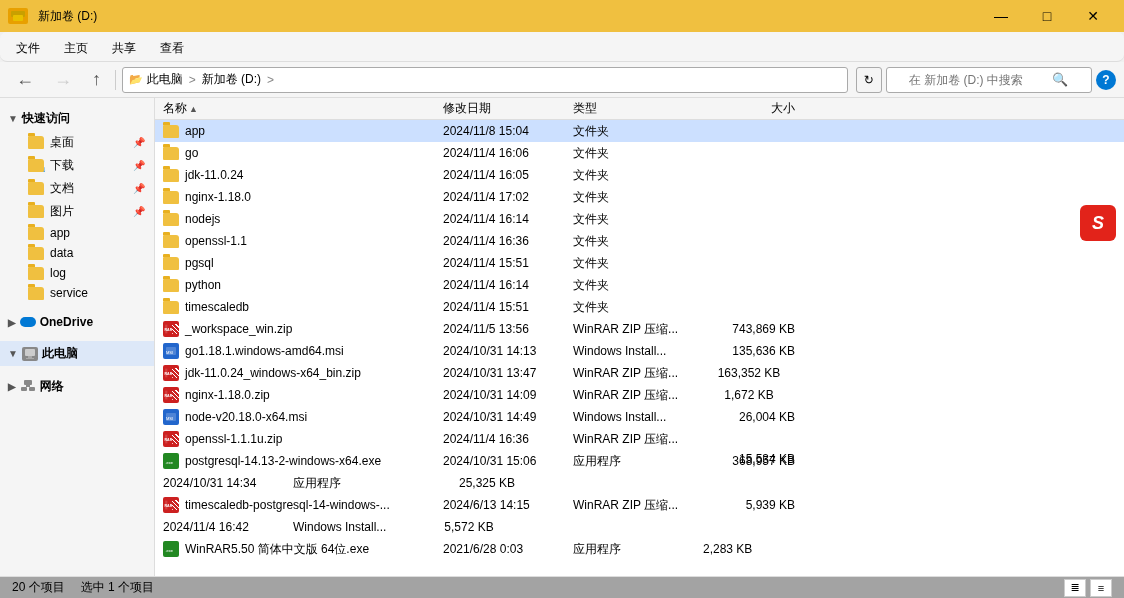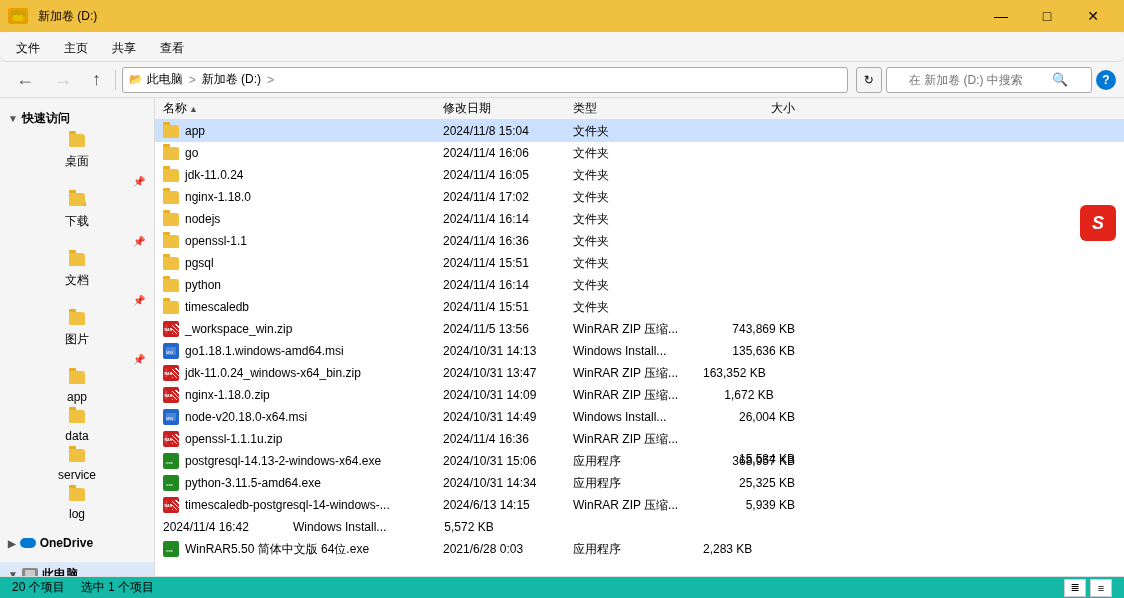--- a/index.html
+++ b/index.html
@@ -27,21 +27,21 @@
     .search-box { display: flex; align-items: center; border: 1px solid #aaa; border-radius: 3px; background: #fff; height: 26px; padding: 0 22px; gap: 4px; min-width: 180px; }
     .search-input { border: none; outline: none; font-size: 12px; width: 140px; background: transparent; }
 
     
     .main-layout { display: flex; height: calc(598px - 32px - 30px - 36px - 22px); }
 
     
     .sidebar { width: 155px; background: #f5f5f5; border-right: 1px solid #ddd; overflow-y: auto; padding: 4px 0; flex-shrink: 0; }
     .sidebar-section { padding: 4px 0; }
     .sidebar-header { display: flex; align-items: center; padding: 4px 8px; font-size: 12px; font-weight: bold; cursor: pointer; gap: 4px; }
-    .sidebar-item { display: flex; align-items: center; padding: 3px 8px 3px 8px; font-size: 12px; cursor: pointer; gap: 6px; flex-direction: column; }
+    .sidebar-item { display: flex; align-items: center; padding: 3px 8px 3px 28px; font-size: 12px; cursor: pointer; gap: 6px; }
     .folder-icon { width: 16px; height: 13px; background: #f0c040; border-radius: 1px 3px 1px 1px; display: inline-flex; flex-shrink: 0; position: relative; }
     .folder-icon::before { content: ''; position: absolute; top: -3px; left: 0; width: 7px; height: 3px; background: #e8b020; border-radius: 1px 1px 0 0; }
     .onedrive-icon { width: 16px; height: 10px; background: #0078d4; border-radius: 8px; flex-shrink: 0; }
     .chevron { font-size: 10px; color: #555; }
 
     
     .file-list { flex: 1; background: #fff; overflow-y: auto; }
     .file-list-header { display: flex; align-items: center; background: #f5f5f5; border-bottom: 1px solid #ddd; height: 22px; padding: 0 4px; position: sticky; top: 0; z-index: 1; }
     .col-name { width: 280px; padding: 0 4px; font-size: 12px; cursor: pointer; display: flex; align-items: center; gap: 2px; }
     .col-date { width: 130px; padding: 0 4px; font-size: 12px; cursor: pointer; }
@@ -49,21 +49,21 @@
     .col-size { width: 100px; padding: 0 4px; font-size: 12px; cursor: pointer; text-align: right; }
     .col-sort-arrow { font-size: 9px; color: #555; }
     .file-row { display: flex; align-items: center; height: 22px; padding: 0 4px; cursor: default; }
     .file-row.selected { background: #cce0ff; }
     .file-row .col-name { display: flex; align-items: center; gap: 6px; }
     .file-folder-icon { width: 16px; height: 13px; background: #f0c040; border-radius: 1px 3px 1px 1px; display: inline-flex; flex-shrink: 0; position: relative; }
     .file-folder-icon::before { content: ''; position: absolute; top: -3px; left: 0; width: 7px; height: 3px; background: #e8b020; border-radius: 1px 1px 0 0; }
     .file-name-text { font-size: 12px; }
 
     
-    .status-bar { height: 22px; background: #14b8a6; border-top: 1px solid #ddd; display: flex; align-items: center; padding: 0 12px; gap: 16px; font-size: 12px; }
+    .status-bar { height: 22px; background: #a3a3a3; border-top: 1px solid #ddd; display: flex; align-items: center; padding: 0 12px; gap: 16px; font-size: 12px; }
     .status-right { margin-left: auto; display: flex; gap: 4px; }
     .view-btn { width: 22px; height: 18px; display: flex; align-items: center; justify-content: center; cursor: pointer; border: 1px solid #ccc; background: #fff; font-size: 11px; }
 
     
     .rar-icon { width: 16px; height: 16px; background: #cc2020; border-radius: 2px; flex-shrink: 0; display: flex; align-items: center; justify-content: center; }
     .rar-icon::after { content: ''; width: 10px; height: 10px; background: repeating-linear-gradient(45deg, #fff 0px, #fff 1px, #cc2020 1px, #cc2020 3px); border-radius: 1px; }
 
     
     ::-webkit-scrollbar { width: 8px; height: 8px; }
     ::-webkit-scrollbar-track { background: #f5f5f5; }
@@ -152,25 +152,25 @@
       <div class="sidebar-item">
         <div class="folder-icon"></div>
         <span>app</span>
       </div>
       <div class="sidebar-item">
         <div class="folder-icon"></div>
         <span>data</span>
       </div>
       <div class="sidebar-item">
         <div class="folder-icon"></div>
+        <span>log</span>
+      </div>
+      <div class="sidebar-item">
+        <div class="folder-icon"></div>
         <span>service</span>
-      </div>
-      <div class="sidebar-item">
-        <div class="folder-icon"></div>
-        <span>log</span>
       </div>
     </div>
 
     <div class="sidebar-section">
       <div class="sidebar-header">
         <span class="chevron">▶</span>
         <div class="onedrive-icon"></div>
         <span>OneDrive</span>
       </div>
     </div>
@@ -337,21 +337,21 @@
       <svg width="12" height="12" viewBox="0 0 12 12">
         <rect x="0" y="0" width="12" height="12" rx="1" fill="#cc2020"></rect>
         <rect x="3" y="0" width="3" height="12" fill="#fff" opacity="0.15"></rect>
         <text x="2" y="9" font-size="5" fill="#fff" font-family="Arial" font-weight="bold">RAR</text>
       </svg>
     </div>
       <span class="file-name-text">jdk-11.0.24_windows-x64_bin.zip</span>
     </div>
     <div class="col-date">2024/10/31 13:47</div>
     <div class="col-type">WinRAR ZIP 压缩...</div>
-    <div class="col-size" style="text-align:left;">163,352 KB</div>
+    <div class="col-size" style="text-align:center;">163,352 KB</div>
   </div>
         <div class="file-row">
     <div class="col-name">
       <div class="rar-icon" style="background:#cc2020;border-radius:2px;width:16px;height:16px;flex-shrink:0;display:flex;align-items:center;justify-content:center;">
       <svg width="12" height="12" viewBox="0 0 12 12">
         <rect x="0" y="0" width="12" height="12" rx="1" fill="#cc2020"></rect>
         <rect x="3" y="0" width="3" height="12" fill="#fff" opacity="0.15"></rect>
         <text x="2" y="9" font-size="5" fill="#fff" font-family="Arial" font-weight="bold">RAR</text>
       </svg>
     </div>
@@ -399,29 +399,20 @@
         <text x="0.5" y="9" font-size="4" fill="#fff" font-family="Arial">.exe</text>
       </svg>
     </div>
       <span class="file-name-text">postgresql-14.13-2-windows-x64.exe</span>
     </div>
     <div class="col-date">2024/10/31 15:06</div>
     <div class="col-type">应用程序</div>
     <div class="col-size" style="text-align:right;">368,957 KB</div>
   </div>
         <div class="file-row">
-    <div class="col-name">
-      <div style="width:16px;height:16px;background:#228822;border-radius:2px;flex-shrink:0;display:flex;align-items:center;justify-content:center;">
-      <svg width="12" height="12" viewBox="0 0 12 12">
-        <rect width="12" height="12" rx="1" fill="#228822"></rect>
-        <text x="0.5" y="9" font-size="4" fill="#fff" font-family="Arial">.exe</text>
-      </svg>
-    </div>
-      <span class="file-name-text">python-3.11.5-amd64.exe</span>
-    </div>
     <div class="col-date">2024/10/31 14:34</div>
     <div class="col-type">应用程序</div>
     <div class="col-size" style="text-align:right;">25,325 KB</div>
   </div>
         <div class="file-row">
     <div class="col-name">
       <div class="rar-icon" style="background:#cc2020;border-radius:2px;width:16px;height:16px;flex-shrink:0;display:flex;align-items:center;justify-content:center;">
       <svg width="12" height="12" viewBox="0 0 12 12">
         <rect x="0" y="0" width="12" height="12" rx="1" fill="#cc2020"></rect>
         <rect x="3" y="0" width="3" height="12" fill="#fff" opacity="0.15"></rect>

